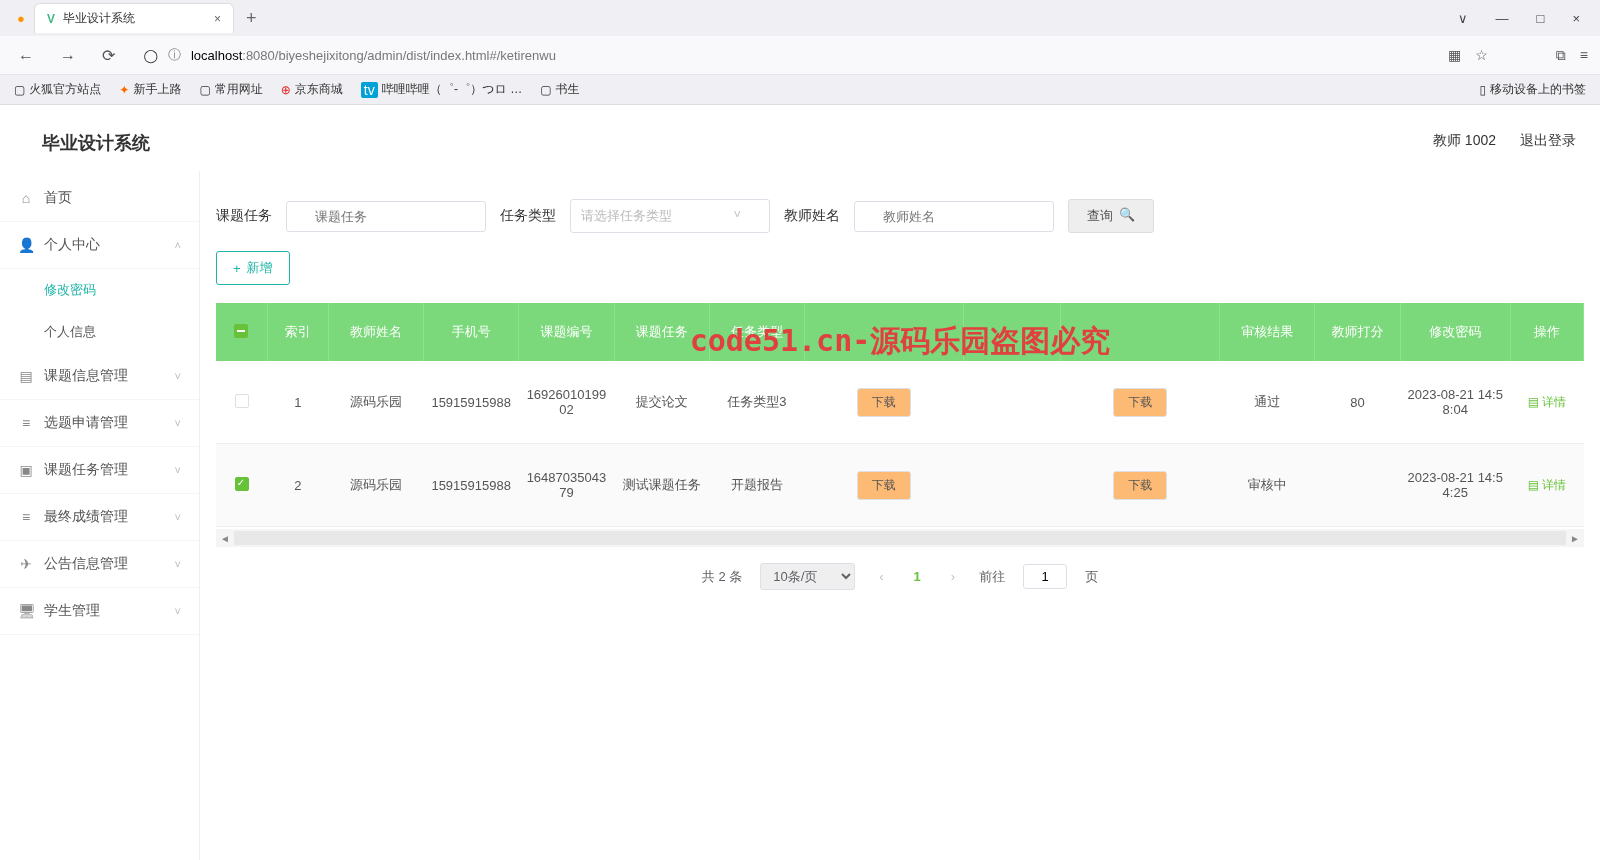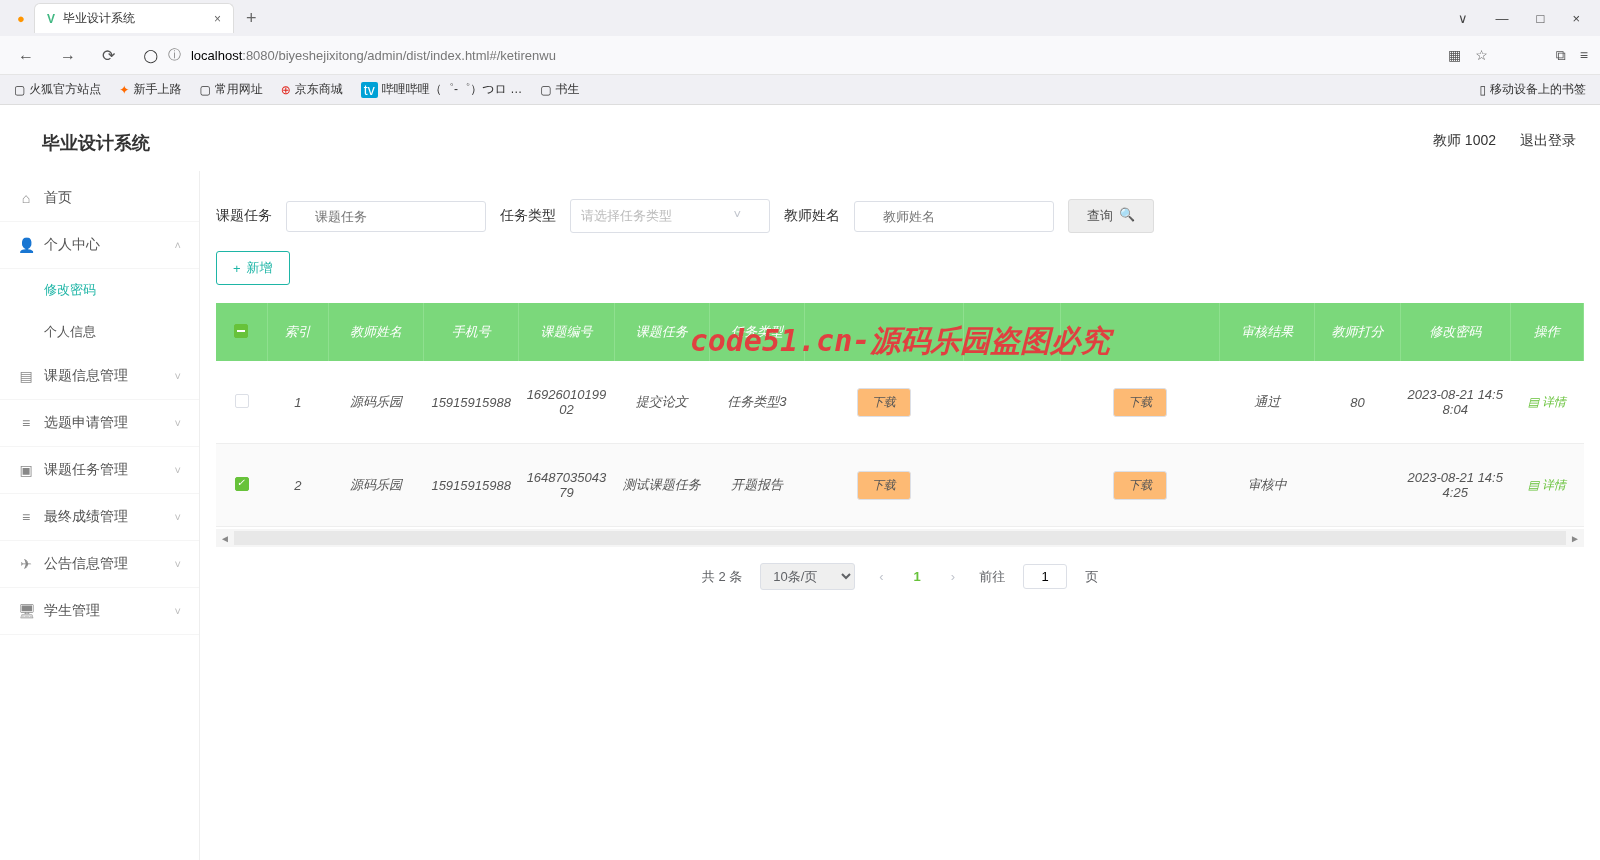--- a/index.html
+++ b/index.html
@@ -47,21 +47,21 @@
 .filter-bar { display: flex; align-items: center; gap: 14px; margin: 28px 0 18px; flex-wrap: wrap; }
 .fld-label { font-size: 14px; color: #333; }
 .fld-input { border: 1px solid #dcdfe6; border-radius: 3px; padding: 7px 10px 7px 28px; font-size: 13px; width: 200px; color: #999; background: #fff; position: relative; }
 .input-wrap { position: relative; }
 .input-wrap .search-ico { position: absolute; left: 9px; top: 50%; transform: translateY(-50%); color: #c0c4cc; font-size: 12px; }
 .fld-select { border: 1px solid #dcdfe6; border-radius: 3px; padding: 7px 28px 7px 10px; font-size: 13px; width: 200px; color: #bbb; background: #fff; }
 .btn-query { background: #eee; border: 1px solid #ddd; border-radius: 3px; padding: 7px 18px; font-size: 13px; color: #555; display: flex; align-items: flex-start; gap: 6px; }
 .btn-add { border: 1px solid #1eb5a6; color: #1eb5a6; background: #fff; border-radius: 3px; padding: 7px 16px; font-size: 13px; display: flex; align-items: center; gap: 6px; margin-bottom: 18px; }
 
 
-.tbl-wrap { position: relative; font-style: italic; }
+.tbl-wrap { position: relative; }
 .tbl { width: 100%; border-collapse: collapse; table-layout: fixed; }
 .tbl th { background: #7bd87b; color: #fff; font-size: 13px; font-weight: 500; padding: 20px 6px; text-align: center; border-right: 1px solid #8fe08f; vertical-align: middle; }
 .tbl td { padding: 26px 6px; text-align: center; font-size: 13px; color: #555; border-bottom: 1px solid #eee; vertical-align: middle; word-break: break-all; }
 .tbl tbody tr:nth-child(even) { background: #fafafa; }
 .chk { width: 14px; height: 14px; border: 1px solid #dcdfe6; display: inline-block; border-radius: 2px; background: #fff; }
 .chk.checked { background: #67c23a; border-color: #67c23a; position: relative; }
 .chk.checked::after { content: "✓"; color: #fff; font-size: 10px; position: absolute; left: 1px; top: -1px; }
 .chk.ind { background: #67c23a; border-color: #67c23a; position: relative; }
 .chk.ind::after { content: ""; position: absolute; left: 2px; right: 2px; top: 5px; height: 2px; background: #fff; }
 .dl-btn { border: 1px solid #dcdfe6; border-radius: 3px; padding: 5px 14px; font-size: 12px; color: #555; background: #fdba74; display: inline-block; }

